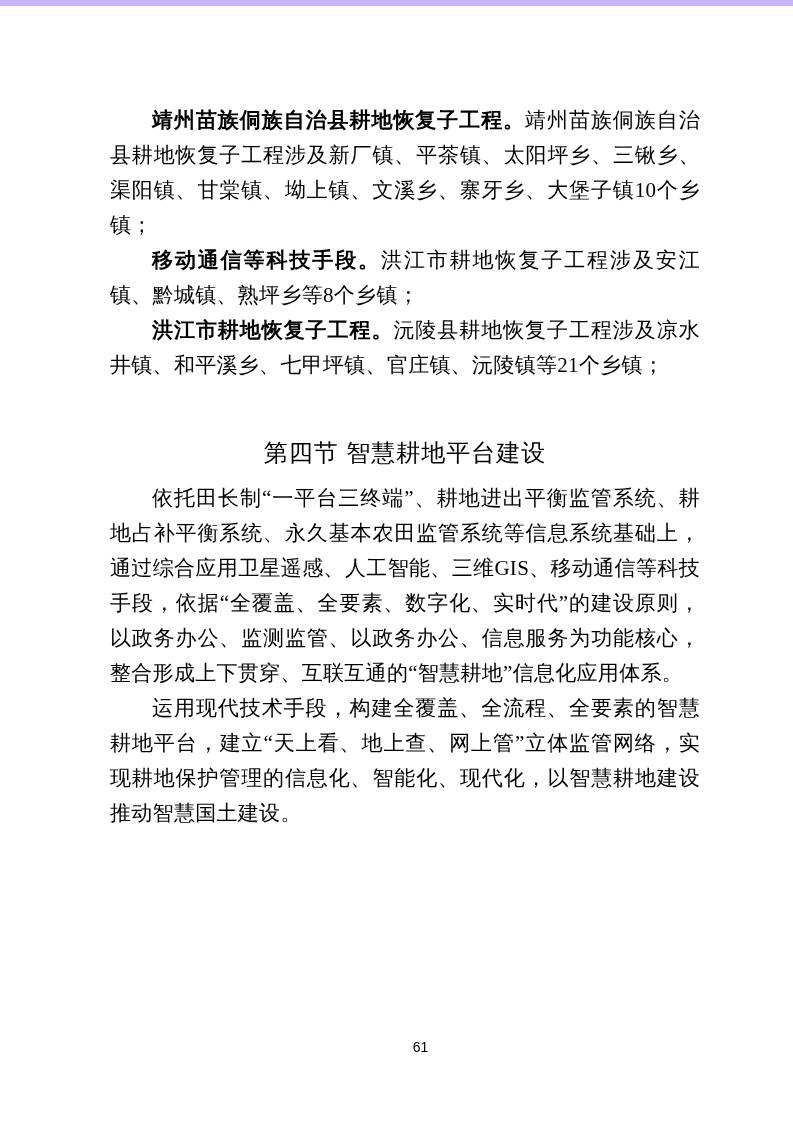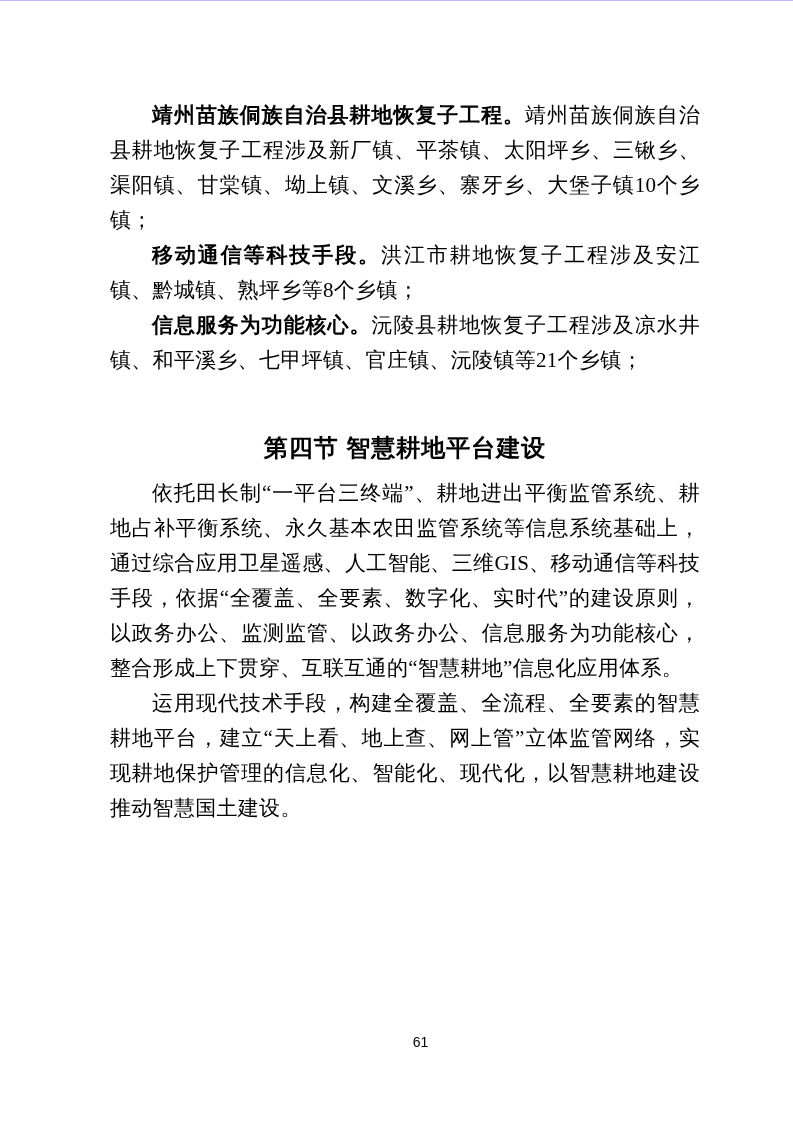--- a/index.html
+++ b/index.html
@@ -3,21 +3,21 @@
 <meta charset="utf-8">
 <style>
   html, body { margin: 0; padding: 0; background: #ffffff; }
   .page {
     position: relative;
     width: 793px;
     height: 1122px;
     background: #ffffff;
     color: #000000;
     font-family: "Liberation Serif", "DejaVu Serif", serif;
-    border-top: 1px solid #c4b5fd;
+    border-top: 6px solid #c4b5fd;
     box-sizing: border-box;
     overflow: hidden;
   }
   .content {
     position: absolute;
     left: 110px;
     top: 0;
     width: 590px;
     padding-top: 97px;
   }
@@ -29,21 +29,21 @@
     text-justify: inter-character;
     text-indent: 2em;
     letter-spacing: 0.3px;
     word-break: break-all;
   }
   p.para .lead { font-weight: 700; }
   h2.section-heading {
     margin: 55px 0 13px 0;
     font-size: 24px;
     line-height: 30px;
-    font-weight: 700;
+    font-weight: 400;
     text-align: center;
     text-indent: 0;
     font-family: "Liberation Sans", "DejaVu Sans", sans-serif;
     letter-spacing: 1px;
   }
   .page-number {
     position: absolute;
     left: 0;
     top: 1032px;
     width: 100%;
@@ -61,21 +61,21 @@
 <body>
 
 <div class="page">
   <div class="content">
 
     <p class="para"><span class="lead">靖州苗族侗族自治县耕地恢复子工程。</span><span>靖州苗族侗族自治县耕地恢复子工程涉及新厂镇、平茶镇、太阳坪乡、三锹乡、渠阳镇、甘棠镇、坳上镇、文溪乡、寨牙乡、大堡子镇10个乡镇；</span></p>
 
 
     <p class="para"><span class="lead">移动通信等科技手段。</span><span>洪江市耕地恢复子工程涉及安江镇、黔城镇、熟坪乡等8个乡镇；</span></p>
 
-    <p class="para"><span class="lead">信息服务为功能核心。</span><span>沅陵县耕地恢复子工程涉及凉水井镇、和平溪乡、七甲坪镇、官庄镇、沅陵镇等21个乡镇；</span></p>
+    <p class="para"><span class="lead">洪江市耕地恢复子工程。</span><span>沅陵县耕地恢复子工程涉及凉水井镇、和平溪乡、七甲坪镇、官庄镇、沅陵镇等21个乡镇；</span></p>
 
     <h2 class="section-heading">第四节 智慧耕地平台建设</h2>
 
     <p class="para">依托田长制“一平台三终端”、耕地进出平衡监管系统、耕地占补平衡系统、永久基本农田监管系统等信息系统基础上，通过综合应用卫星遥感、人工智能、三维GIS、移动通信等科技手段，依据“全覆盖、全要素、数字化、实时代”的建设原则，以政务办公、监测监管、以政务办公、信息服务为功能核心，整合形成上下贯穿、互联互通的“智慧耕地”信息化应用体系。</p>
 
     <p class="para">运用现代技术手段，构建全覆盖、全流程、全要素的智慧耕地平台，建立“天上看、地上查、网上管”立体监管网络，实现耕地保护管理的信息化、智能化、现代化，以智慧耕地建设推动智慧国土建设。</p>
 
   </div>
 
   <div class="page-number">61</div>

